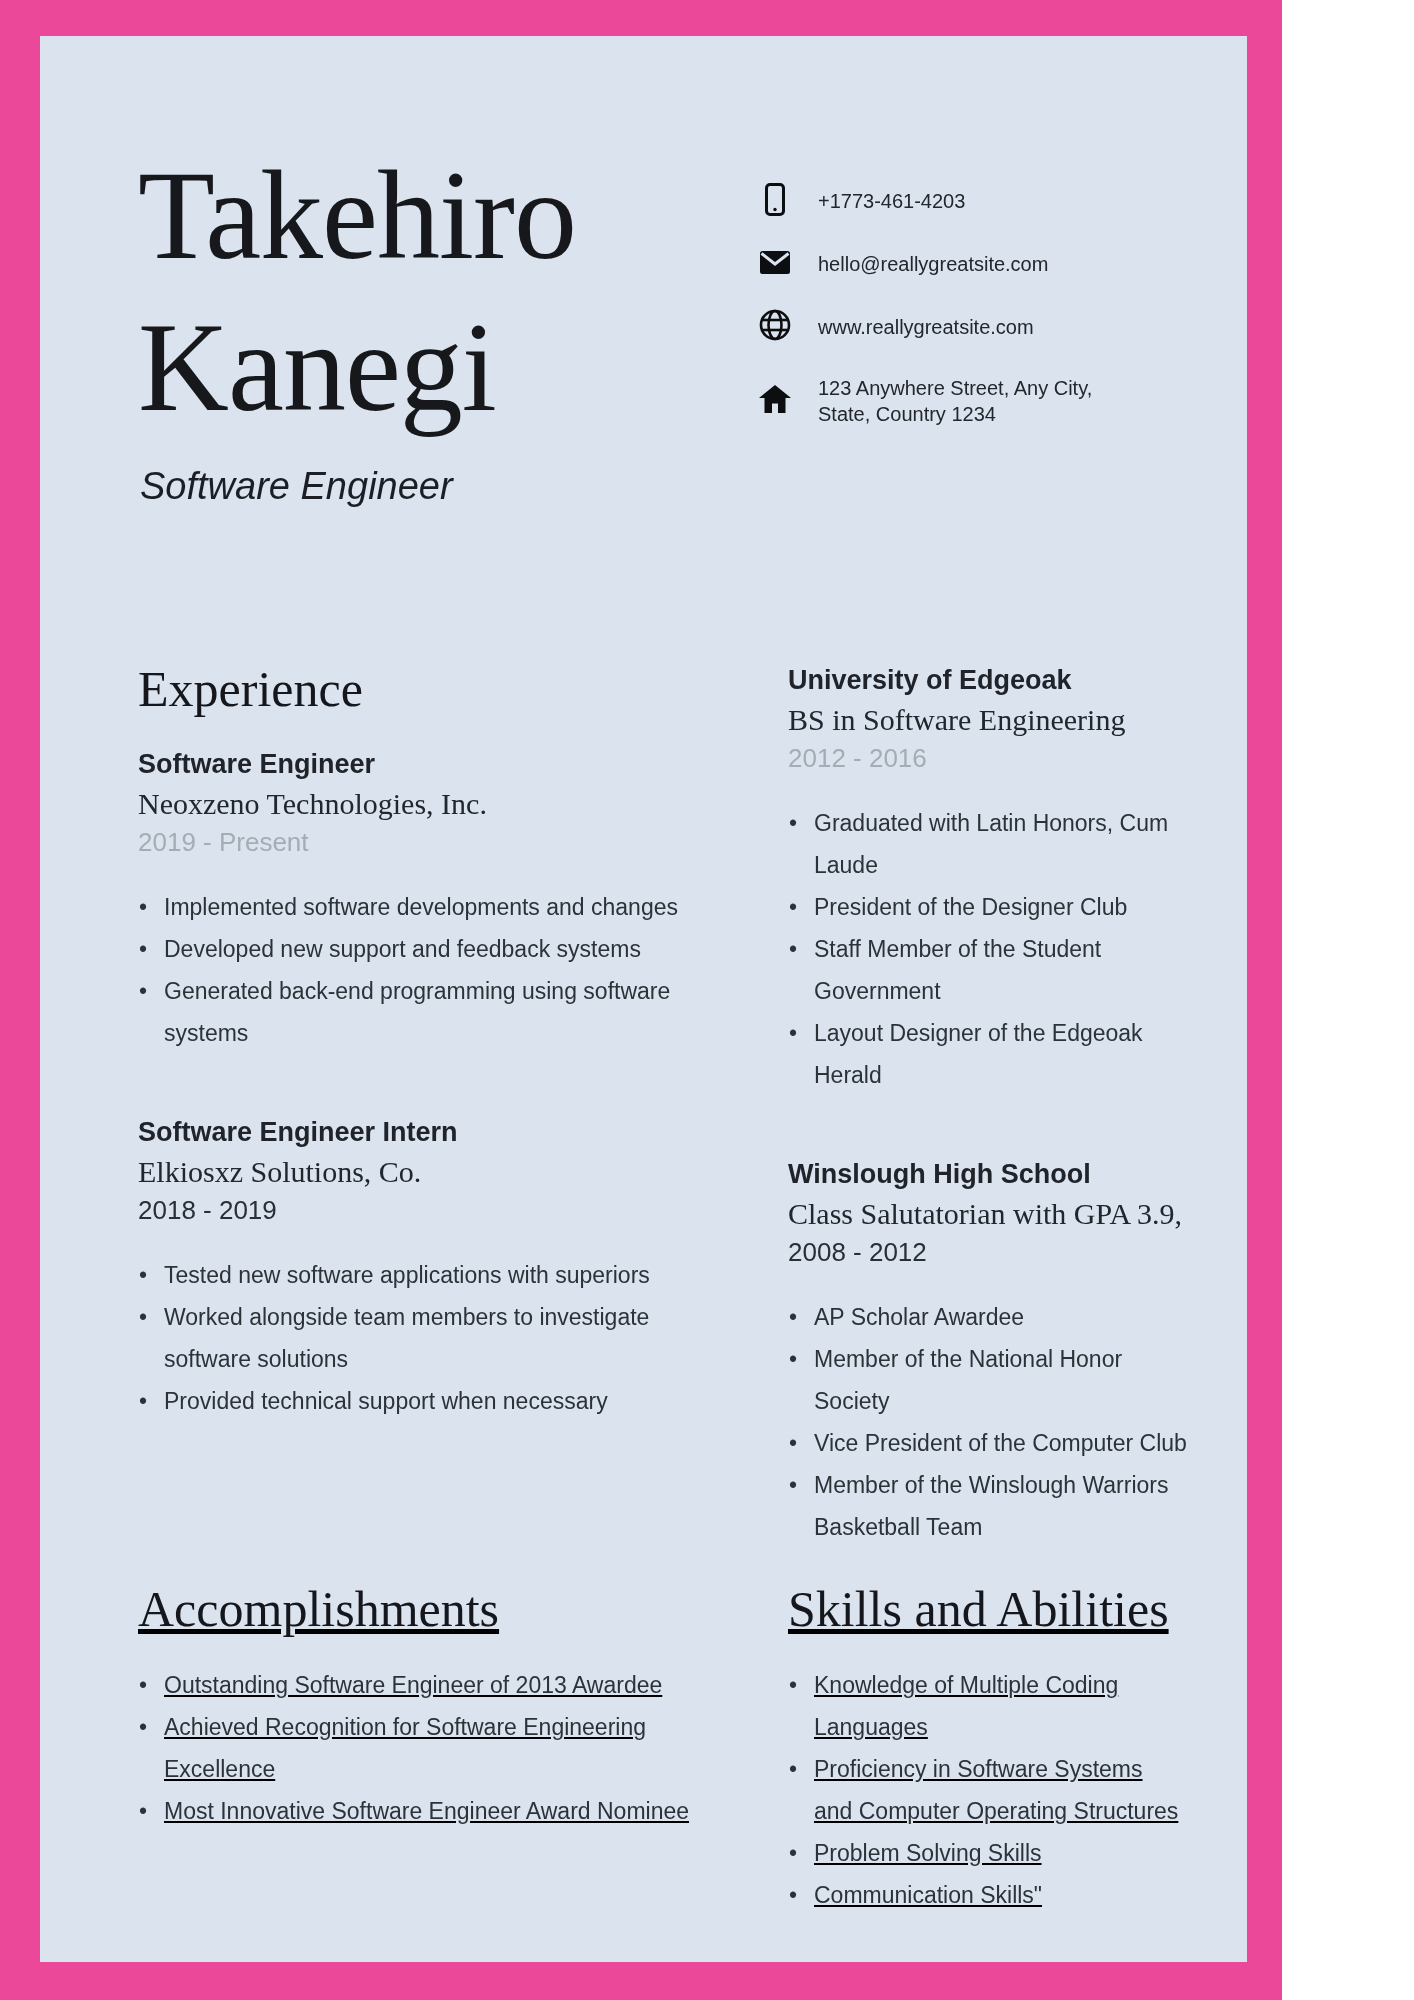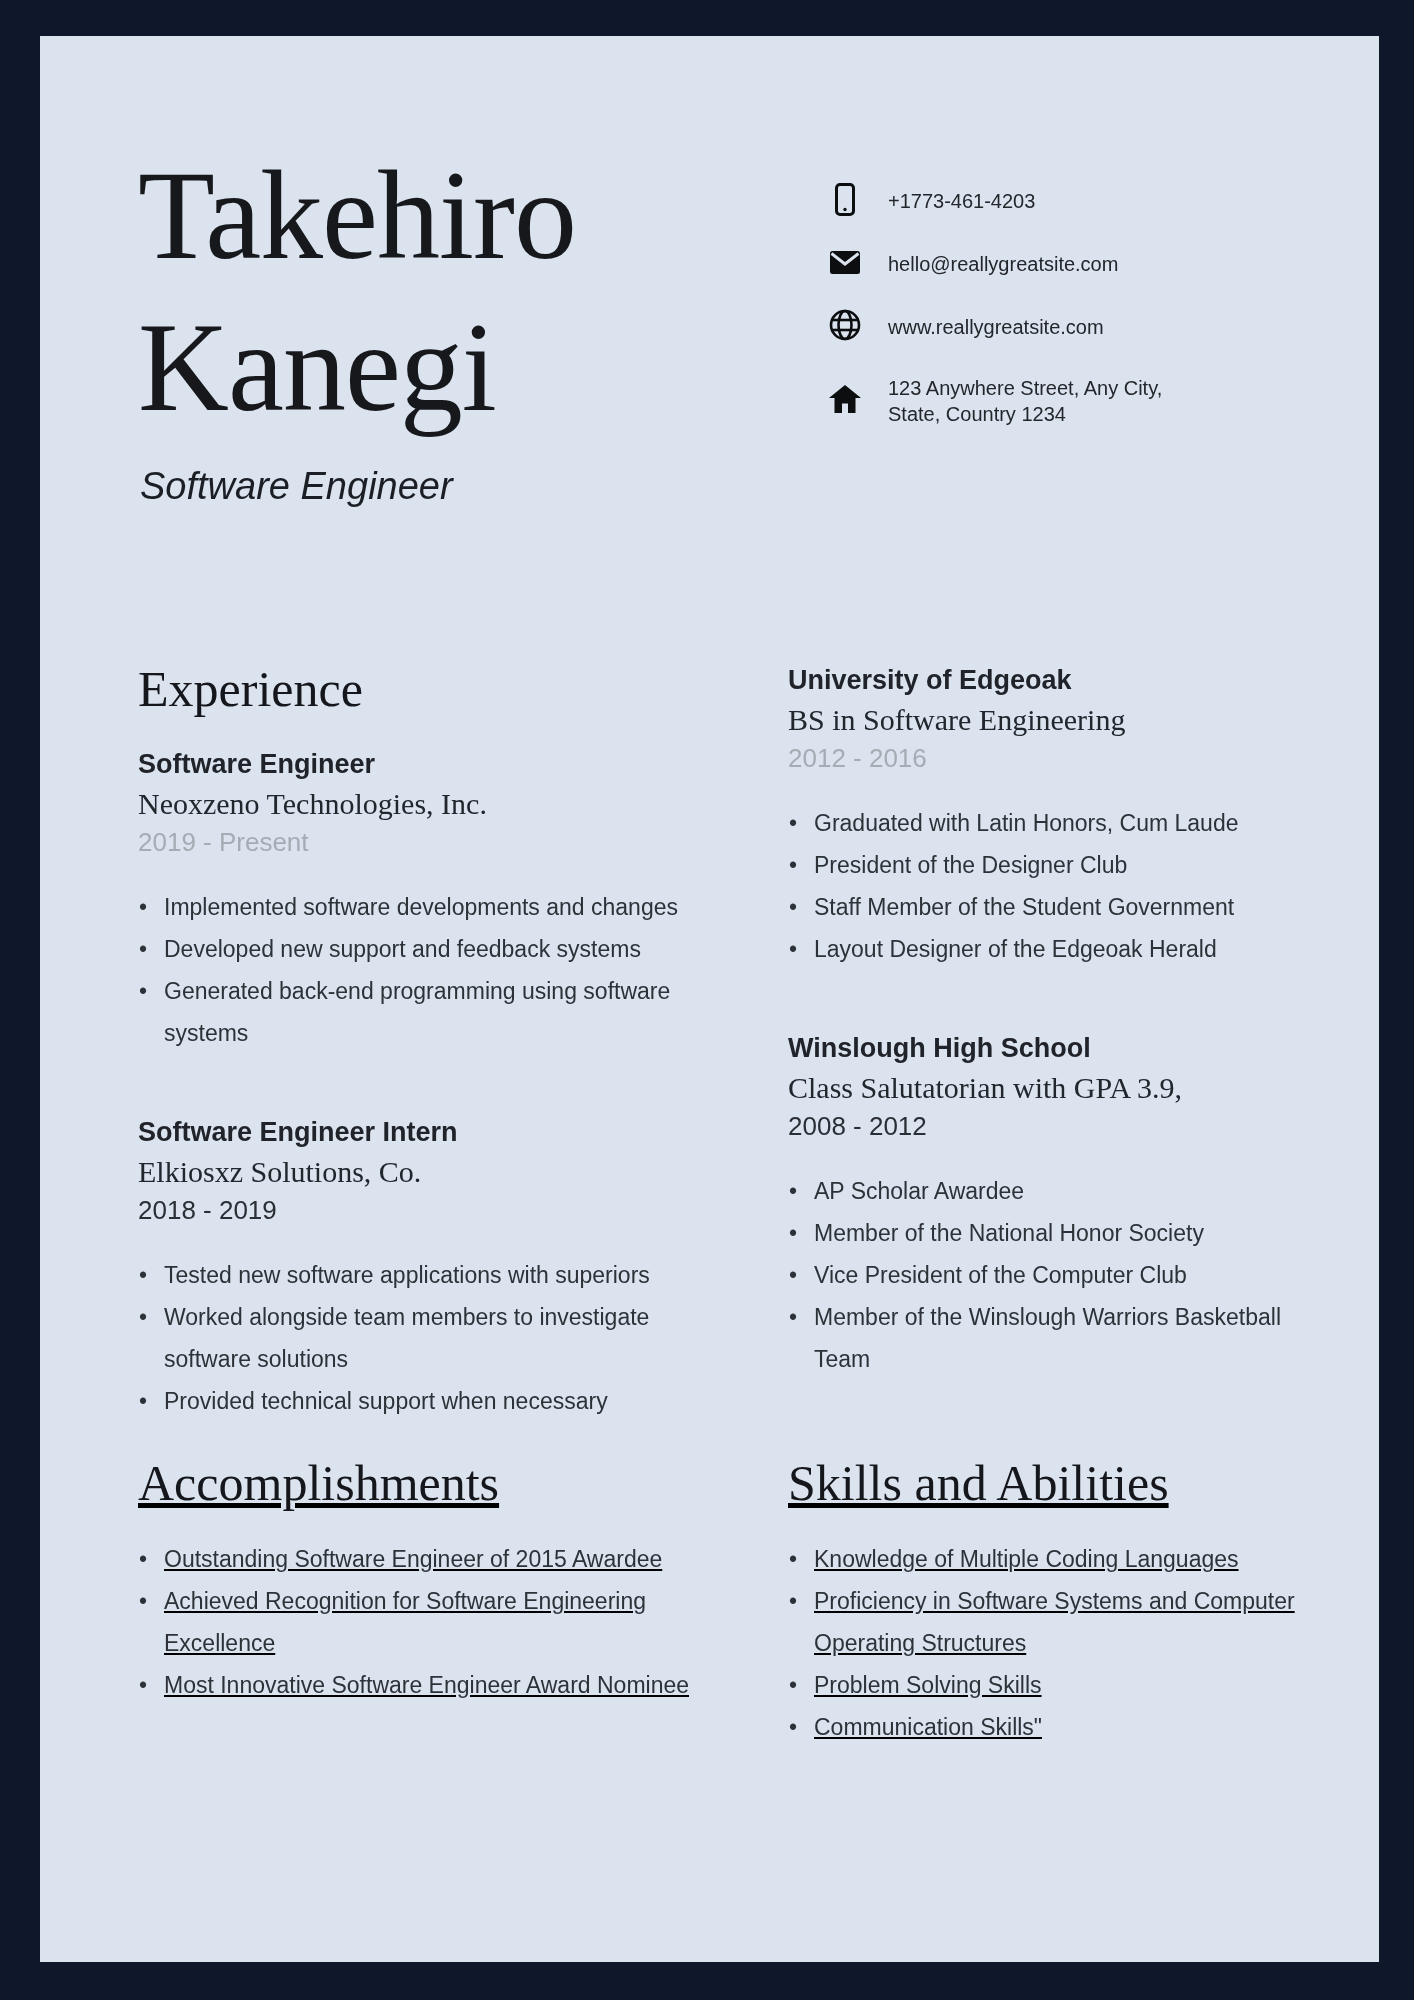--- a/index.html
+++ b/index.html
@@ -1,21 +1,21 @@
 <!DOCTYPE html>
 <html><head>
 <meta charset="utf-8">
 <style>
   * { box-sizing: border-box; }
   html, body { margin: 0; padding: 0; background: #ffffff; }
   .page {
     position: relative;
-    width: 1414px;
+    width: 1282px;
     height: 2000px;
-    background: #0f172a;
+    background: #ec4899;
     font-family: "Liberation Sans", sans-serif;
     overflow: hidden;
   }
   .sheet {
     position: absolute;
     left: 40px; top: 36px; right: 35px; bottom: 38px;
     background: #dbe3ee;
     padding: 104px 60px 0 98px;
     overflow: hidden;
   }
@@ -198,21 +198,21 @@
             <li>Member of the National Honor Society</li>
             <li>Vice President of the Computer Club</li>
             <li>Member of the Winslough Warriors Basketball Team</li>
           </ul>
         </div>
       </section>
 
       <section class="section row2">
         <h2>Accomplishments</h2>
         <ul class="bullets">
-          <li>Outstanding Software Engineer of 2015 Awardee</li>
+          <li>Outstanding Software Engineer of 2013 Awardee</li>
           <li>Achieved Recognition for Software Engineering Excellence</li>
           <li>Most Innovative Software Engineer Award Nominee</li>
         </ul>
       </section>
 
       <section class="section row2">
         <h2>Skills and Abilities</h2>
         <ul class="bullets">
           <li>Knowledge of Multiple Coding Languages</li>
           <li>Proficiency in Software Systems and Computer Operating Structures</li>

